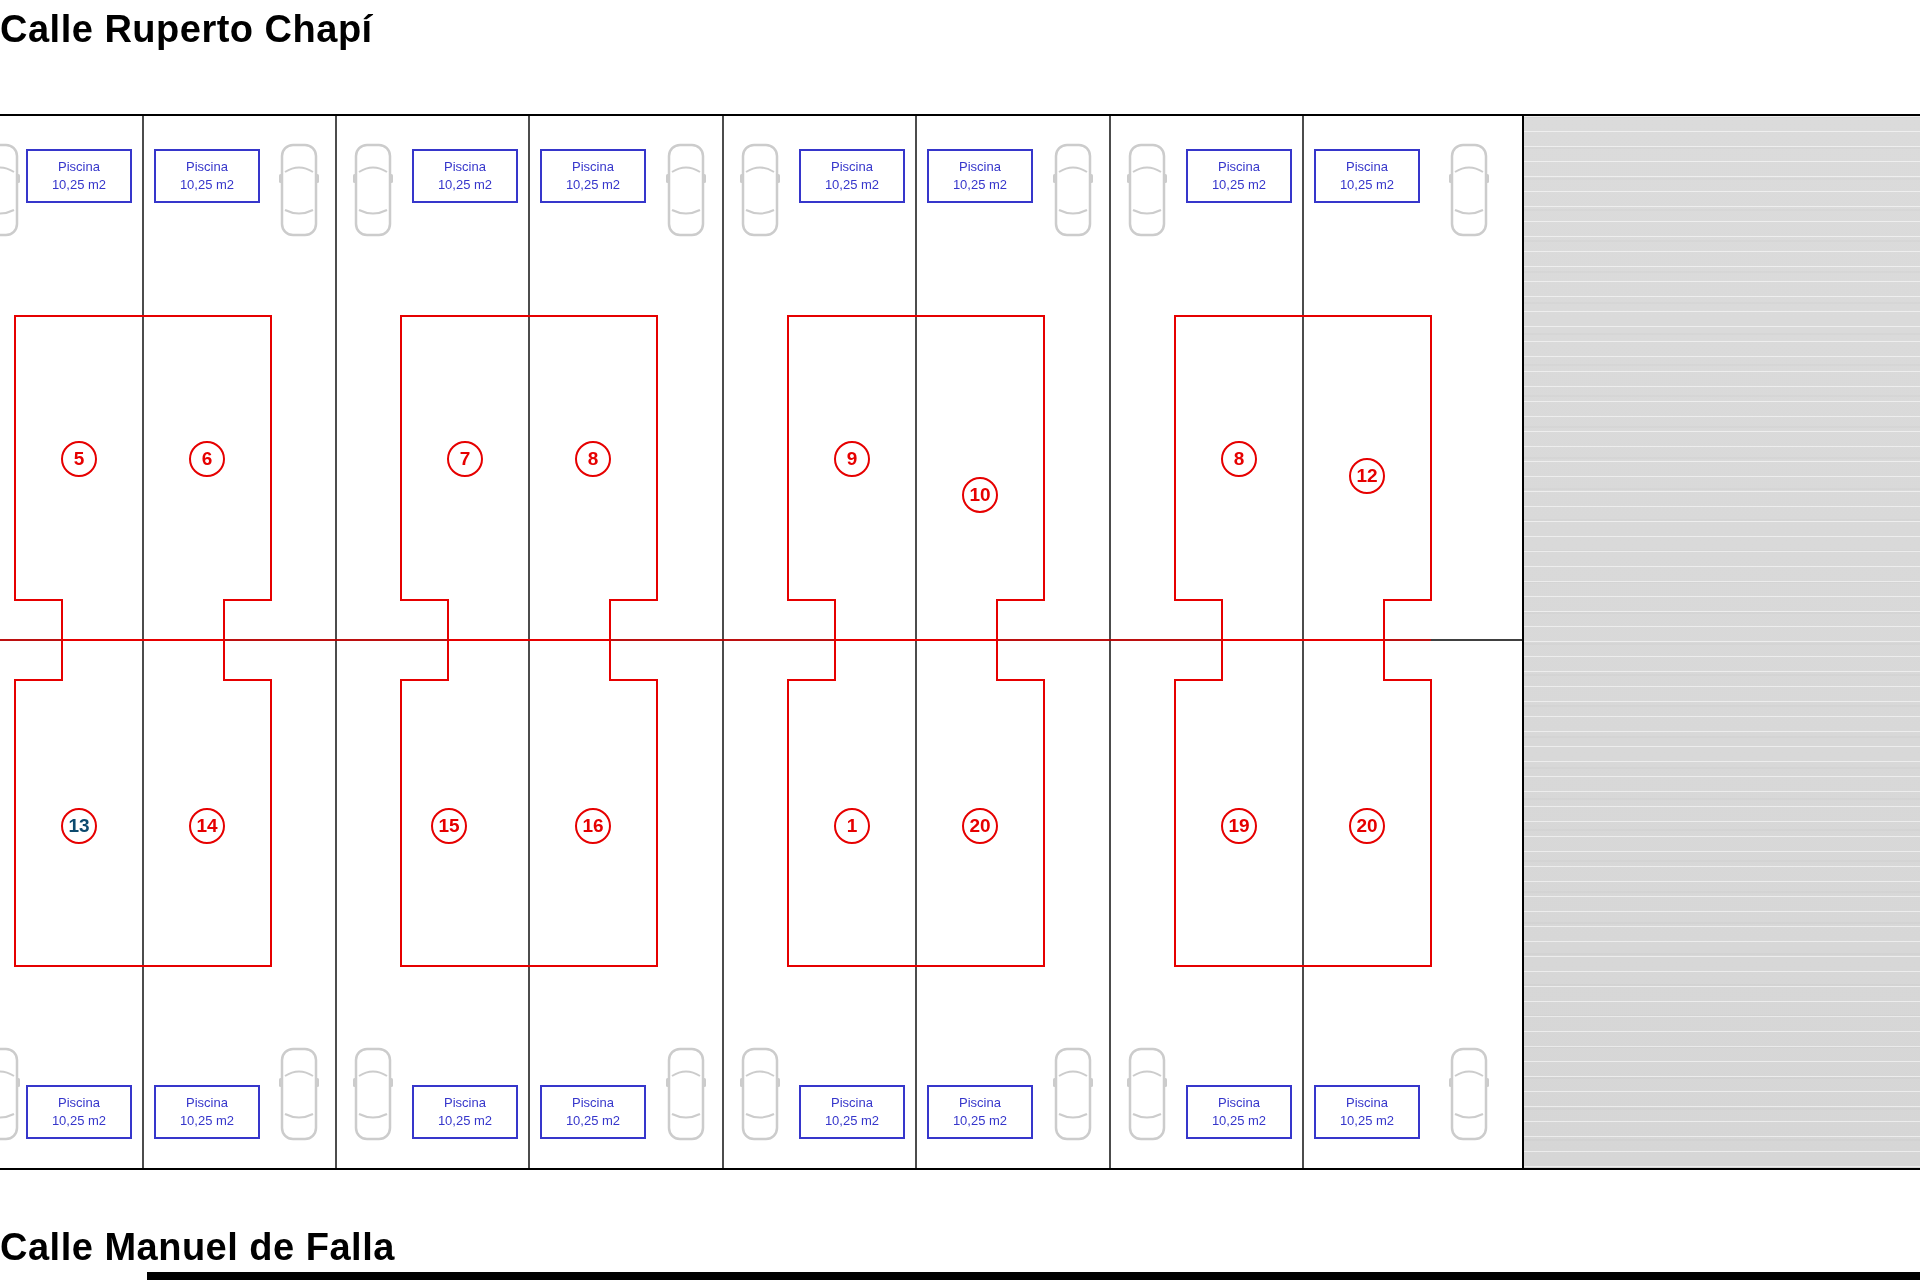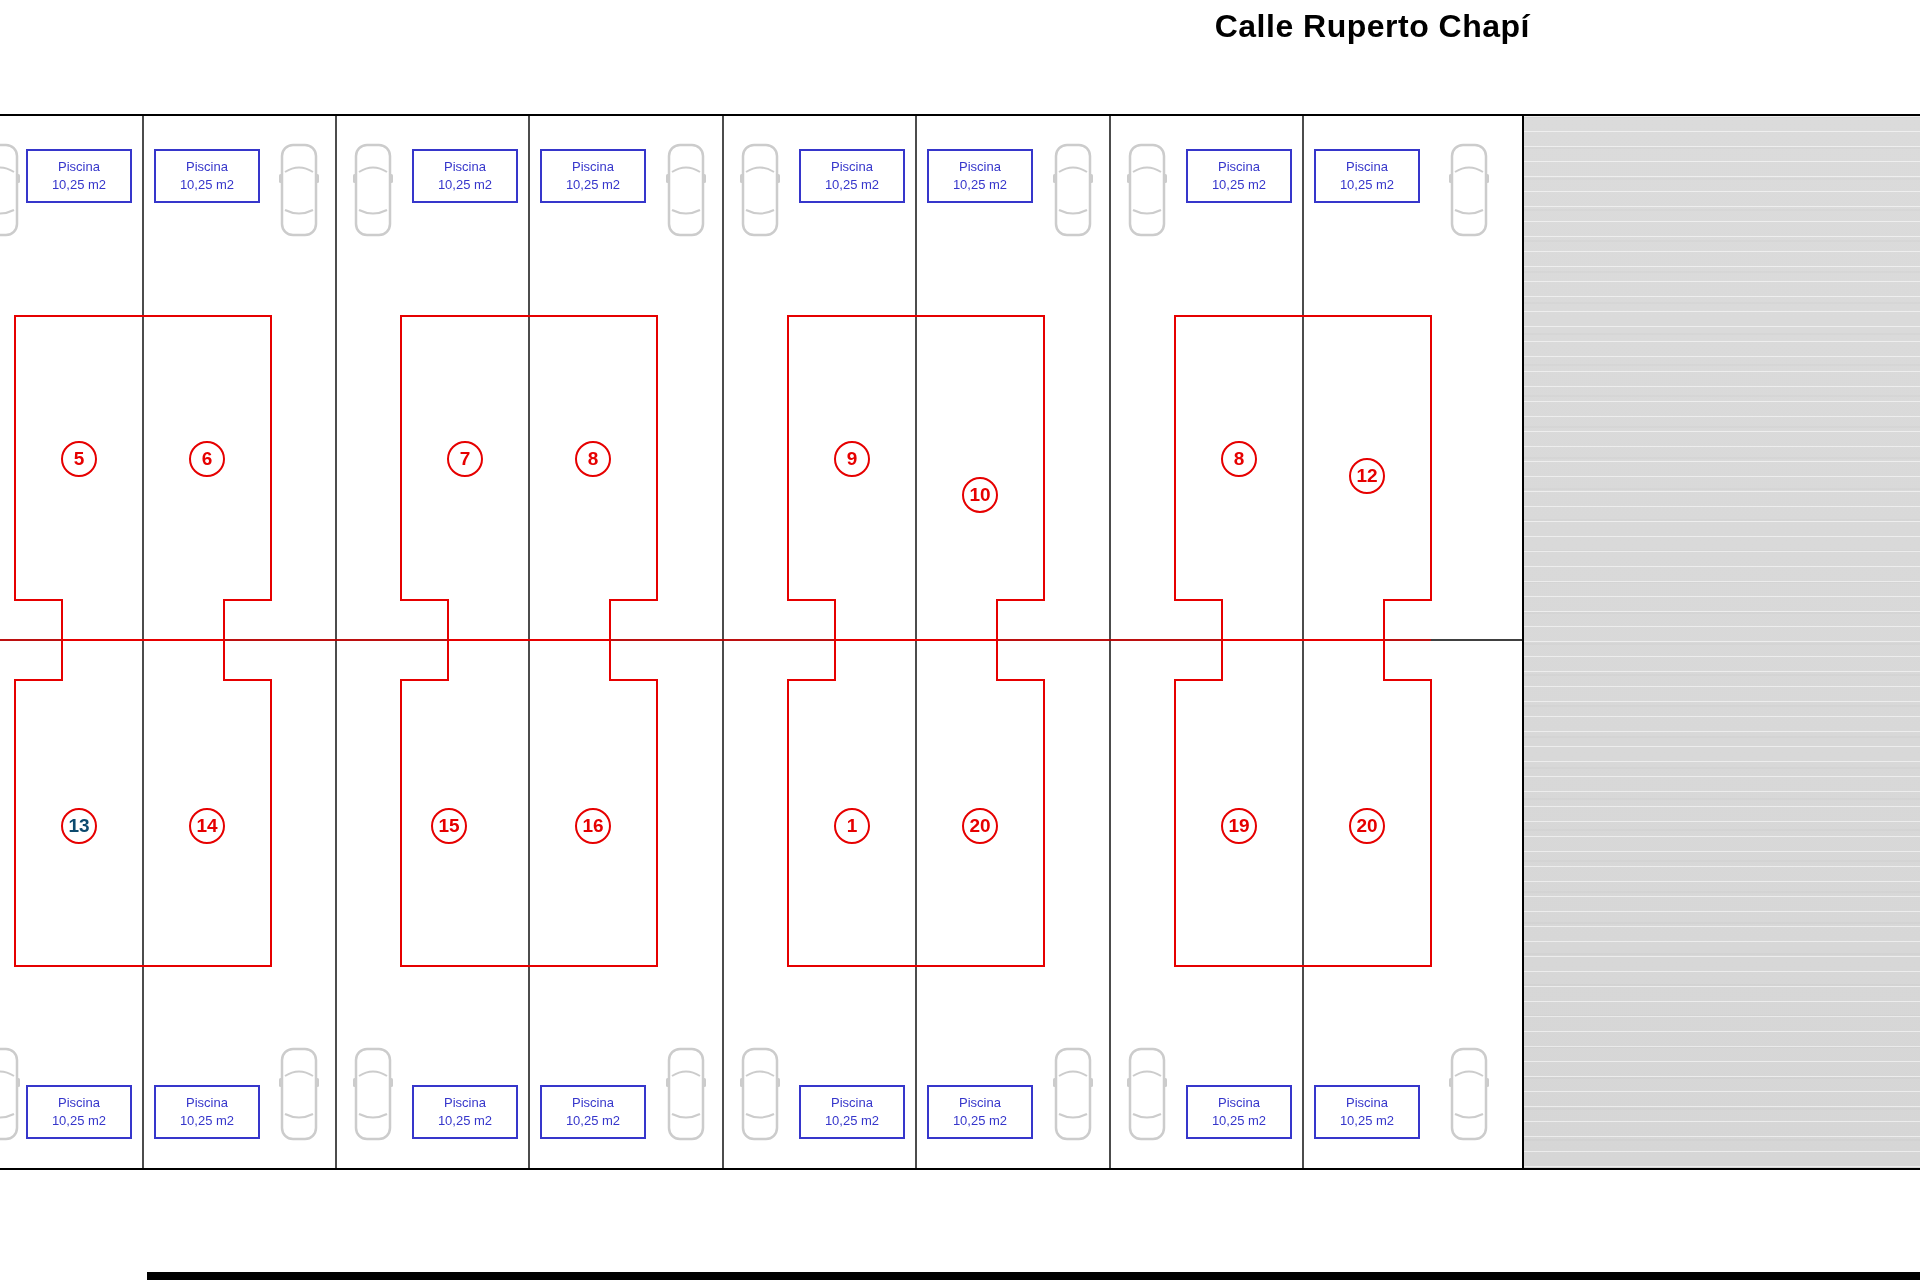--- a/index.html
+++ b/index.html
@@ -1,18 +1,18 @@
 <!DOCTYPE html>
 <html><head>
 <meta charset="utf-8">
 <style>
   html,body{margin:0;padding:0;background:#ffffff;}
   body{width:1920px;height:1280px;overflow:hidden;font-family:"Liberation Sans",sans-serif;}
   .canvas{position:relative;width:1920px;height:1280px;background:#ffffff;overflow:hidden;}
-  .street-title{position:absolute;left:0;width:1522px;text-align:right;font-size:32px;font-weight:bold;color:#000;letter-spacing:0.5px;margin-left:8px;}
+  .street-title{position:absolute;left:0;width:1522px;text-align:left;font-size:38px;font-weight:bold;color:#000;letter-spacing:0.5px;}
   .title-top{top:8px;}
   .title-bottom{top:1226px;}
   .hborder{position:absolute;left:0;width:1920px;height:2px;background:#000;}
   .site{position:absolute;left:0;top:116px;width:1522px;height:1052px;background:#ffffff;overflow:hidden;}
   .reserve{position:absolute;left:1522px;top:116px;width:398px;height:1052px;border-left:2px solid #000;box-sizing:border-box;
     background:
       repeating-linear-gradient(to bottom, rgba(255,255,255,0.55) 0 1px, rgba(255,255,255,0) 1px 15px),
       repeating-linear-gradient(to bottom, rgba(0,0,0,0.02) 0 2px, rgba(0,0,0,0) 2px 31px),
       linear-gradient(to bottom,#dbdbdb,#d6d6d6);}
   .pool{position:absolute;width:106px;height:54px;border:2px solid;box-sizing:border-box;display:flex;flex-direction:column;align-items:center;justify-content:center;font-size:13px;line-height:1.35;background:#ffffff;}
@@ -234,14 +234,15 @@
       <div class="car" style="left: 1448px; top: 930px;"><svg width="42" height="96" viewBox="0 0 42 96">
           <rect x="4" y="3" width="34" height="90" rx="11" fill="#ffffff" stroke="#cccccc" stroke-width="2.5"></rect>
           <path d="M7 30 Q21 21 35 30" fill="none" stroke="#cccccc" stroke-width="2"></path>
           <path d="M7 68 Q21 75 35 68" fill="none" stroke="#cccccc" stroke-width="2"></path>
           <rect x="1" y="32" width="4" height="9" rx="1.5" fill="#cccccc"></rect>
           <rect x="37" y="32" width="4" height="9" rx="1.5" fill="#cccccc"></rect>
         </svg></div>
     </div>
   <div class="reserve"></div>
   <div class="hborder" style="top:1168px"></div>
+  <div class="street-title title-bottom">Calle Manuel de Falla</div>
   <div class="bottom-bar"></div>
 </div>
 
 </body></html>

